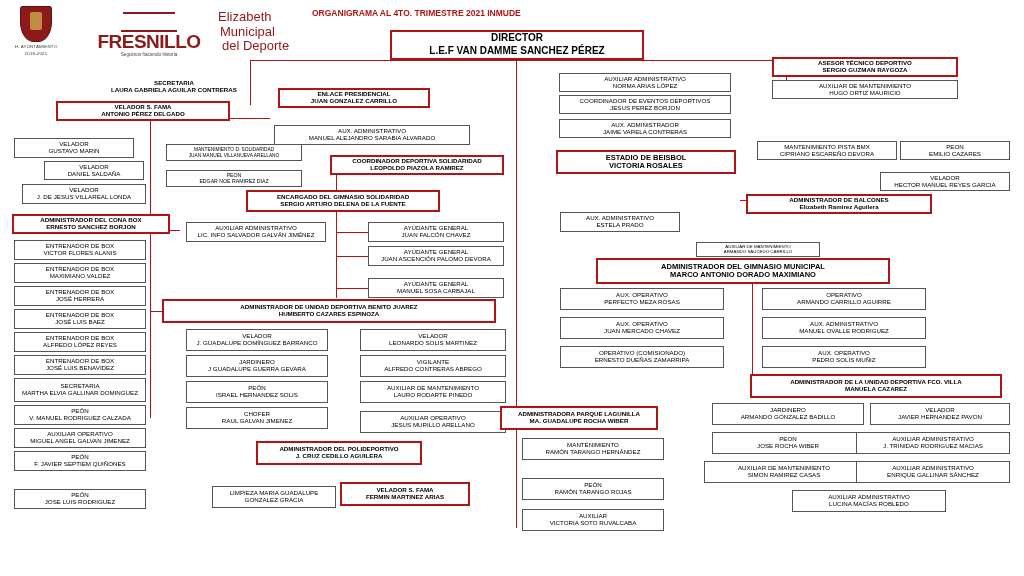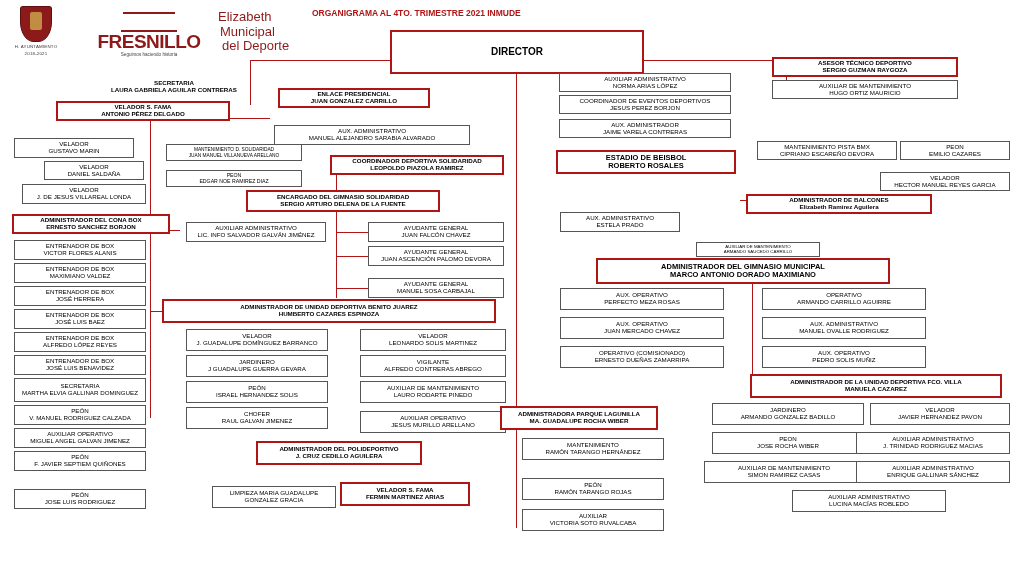--- a/index.html
+++ b/index.html
@@ -121,22 +121,23 @@
   <div class="line hline" style="left:336px;top:256px;width:34px;"></div>
   <div class="line hline" style="left:336px;top:288px;width:34px;"></div>
   <div class="line hline" style="left:740px;top:200px;width:50px;"></div>
   <div class="line hline" style="left:600px;top:310px;width:0px;"></div>
   <div class="line vline" style="left:752px;top:280px;height:110px;"></div>
   <div class="line hline" style="left:516px;top:420px;width:0px;"></div>
   <div class="line hline" style="left:516px;top:428px;width:0px;"></div>
   <div class="line hline" style="left:262px;top:448px;width:0px;"></div>
   <div class="line vline" style="left:262px;top:448px;height:0px;"></div>
 
-  <div class="node red big" style="left:390px;top:30px;width:254px;height:44px;">
+  <div class="node red big" style="left:390px;top:30px;width:254px;height:30px;justify-content:space-between;">
     <span class="ln">DIRECTOR</span>
+    <span class="ln">L.E.F VAN DAMME SANCHEZ PÉREZ</span>
   </div>
 
   <div class="node" style="left:104px;top:78px;width:0px;height:0px;border:none;"></div>
 
   <div style="position:absolute;left:104px;top:76px;width:140px;height:22px;display:flex;flex-direction:column;align-items:center;justify-content:center;font-size:6.2px;font-weight:bold;text-align:center;line-height:1.1;">
     <span class="ln">SECRETARIA</span>
     <span class="ln">LAURA GABRIELA AGUILAR CONTRERAS</span>
   </div>
 
   <div class="node red" style="left:278px;top:88px;width:152px;height:20px;">
@@ -219,21 +220,21 @@
     <span class="ln">EDGAR NOE RAMIREZ DIAZ</span>
   </div>
 
   <div class="node red" style="left:330px;top:155px;width:174px;height:20px;">
     <span class="ln">COORDINADOR DEPORTIVA SOLIDARIDAD</span>
     <span class="ln">LEOPOLDO PIAZOLA RAMIREZ</span>
   </div>
 
   <div class="node red med" style="left:556px;top:150px;width:180px;height:24px;">
     <span class="ln">ESTADIO DE BEISBOL</span>
-    <span class="ln">ROBERTO ROSALES</span>
+    <span class="ln">VICTORIA ROSALES</span>
   </div>
 
   <div class="node red" style="left:246px;top:190px;width:194px;height:22px;">
     <span class="ln">ENCARGADO DEL GIMNASIO SOLIDARIDAD</span>
     <span class="ln">SERGIO ARTURO DELENA DE LA FUENTE</span>
   </div>
 
   <div class="node red" style="left:746px;top:194px;width:186px;height:20px;">
     <span class="ln">ADMINISTRADOR DE BALCONES</span>
     <span class="ln">Elizabeth Ramirez Aguilera</span>

